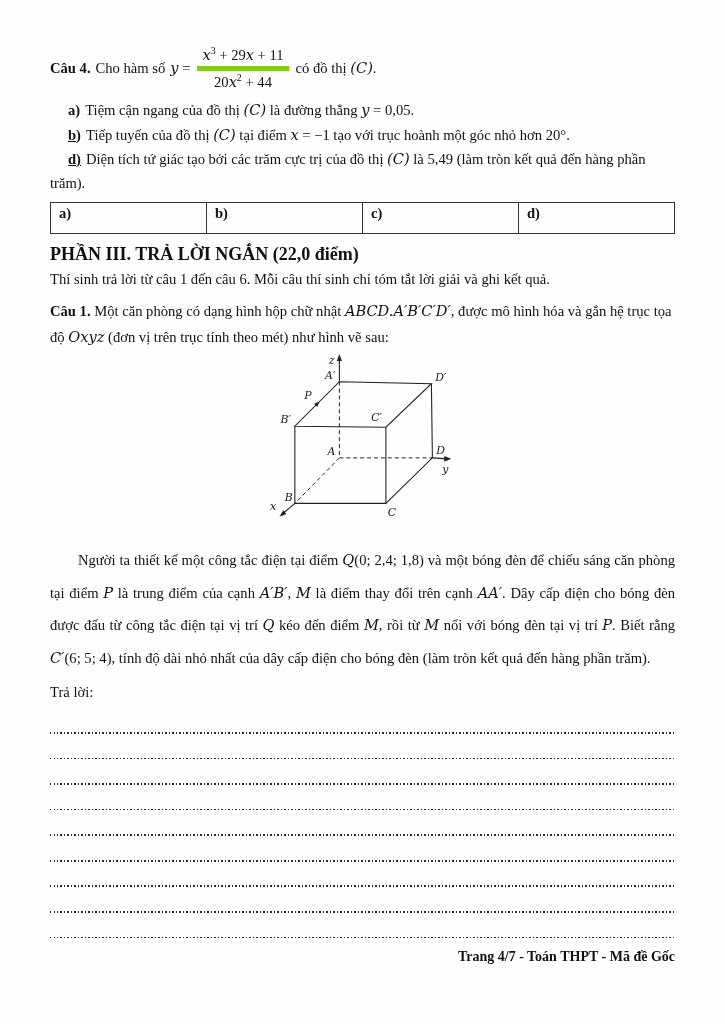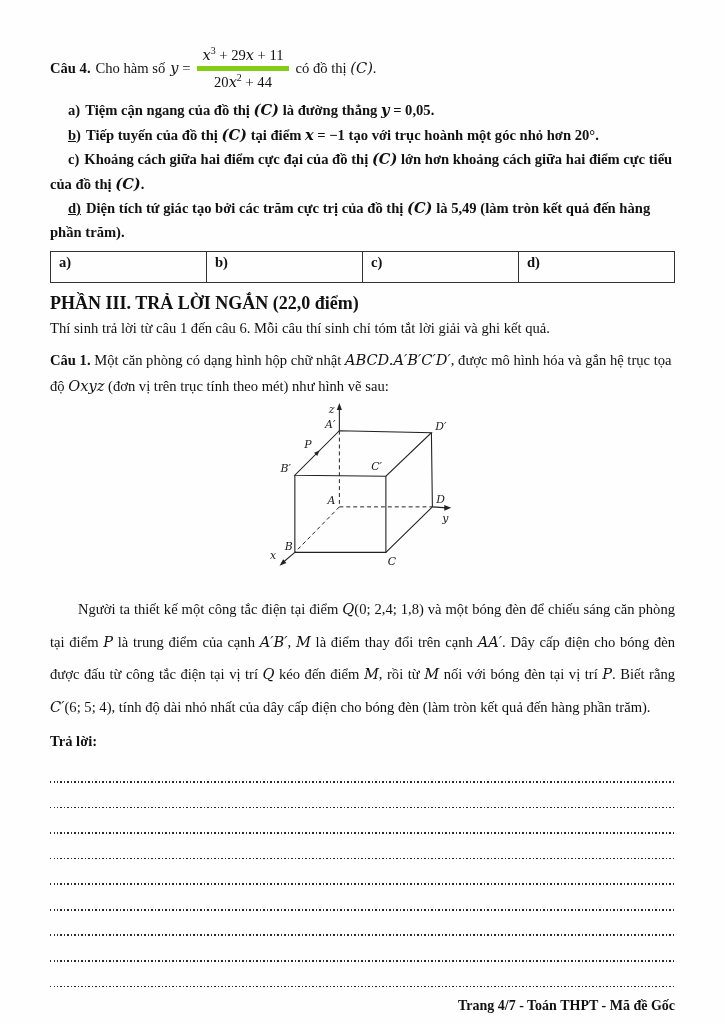--- a/index.html
+++ b/index.html
@@ -24,21 +24,21 @@
     display: flex;
     align-items: center;
     gap: 5px;
   }
   .q4-line b { white-space: nowrap; }
   .frac { display: inline-block; text-align: center; line-height: 1.25; margin: 0 2px; }
   .frac .num { padding: 0 5px 1px 5px; border-bottom: 5px solid #84cc16; display: block; }
   .frac .den { padding-top: 1px; display: block; }
 
   
-  .stmts { margin-top: 4px; font-weight: bold; }
+  .stmts { margin-top: 4px; }
   .stmt { margin: 0; line-height: 23.5px; text-indent: 18px; }
   .slabel { margin-right: 5px; }
   .ul { text-decoration: underline; }
 
   
   table.ans {
     width: 100%; border-collapse: collapse; margin-top: 7px;
     table-layout: fixed;
   }
   table.ans td {
@@ -51,21 +51,21 @@
   .instruction { margin: 2px 0 0 0; line-height: 23px; }
 
   .q1-intro { margin: 7px 0 0 0; line-height: 26px; }
 
   .figure-wrap { margin: 2px 0 0 200px; width: 250px; height: 188px; }
   .figure-wrap svg { display: block; }
   .fig-label { font-family: "DejaVu Serif", "Liberation Serif", serif; font-style: italic; font-size: 11px; fill: #1a1a1a; }
 
   .q1-body { margin: 4px 0 0 0; line-height: 31.5px; text-indent: 28px; text-align: justify; }
 
-  .answer-label { margin: 7px 0 0 0; font-weight: bold; line-height: 23px; }
+  .answer-label { margin: 7px 0 0 0; font-weight: normal; line-height: 23px; }
   .answer-lines { margin-top: 7px; }
   .dotline { height: 25.6px; position: relative; }
   .dotline::after {
     content: "";
     position: absolute; left: 0; right: 0; bottom: 3px; height: 1.7px;
     background: repeating-linear-gradient(90deg, #2a2a2a 0 1.4px, transparent 1.4px 3.5px);
   }
 
   .footer { margin-top: 5px; text-align: right; font-size: 14px; line-height: 22px; font-weight: bold; }
 </style>
@@ -81,21 +81,20 @@
     <span class="frac">
       <span class="num"><span class="mi">x</span><sup>3</sup><span> + 29</span><span class="mi">x</span><span> + 11</span></span>
       <span class="den"><span>20</span><span class="mi">x</span><sup>2</sup><span> + 44</span></span>
     </span>
     <span><span>có đồ thị </span><span class="mi">(C)</span><span>.</span></span>
   </div>
 
   <div class="stmts">
     <p class="stmt"><b class="slabel">a)</b><span><span>Tiệm cận ngang của đồ thị </span><span class="mi">(C)</span><span> là đường thẳng </span><span class="mi">y</span><span> = 0,05.</span></span></p>
     <p class="stmt"><b class="slabel ul">b)</b><span><span>Tiếp tuyến của đồ thị </span><span class="mi">(C)</span><span> tại điểm </span><span class="mi">x</span><span> = −1 tạo với trục hoành một góc nhỏ hơn 20°.</span></span></p>
-    <p class="stmt"><b class="slabel">c)</b><span><span>Khoảng cách giữa hai điểm cực đại của đồ thị </span><span class="mi">(C)</span><span> lớn hơn khoảng cách giữa hai điểm cực tiểu của đồ thị </span><span class="mi">(C)</span><span>.</span></span></p>
     <p class="stmt"><b class="slabel ul">d)</b><span><span>Diện tích tứ giác tạo bởi các trăm cực trị của đồ thị </span><span class="mi">(C)</span><span> là 5,49 (làm tròn kết quả đến hàng phần trăm).</span></span></p>
   </div>
 
   <table class="ans">
     <tbody>
       <tr>
         <td>a)</td>
         <td>b)</td>
         <td>c)</td>
         <td>d)</td>

